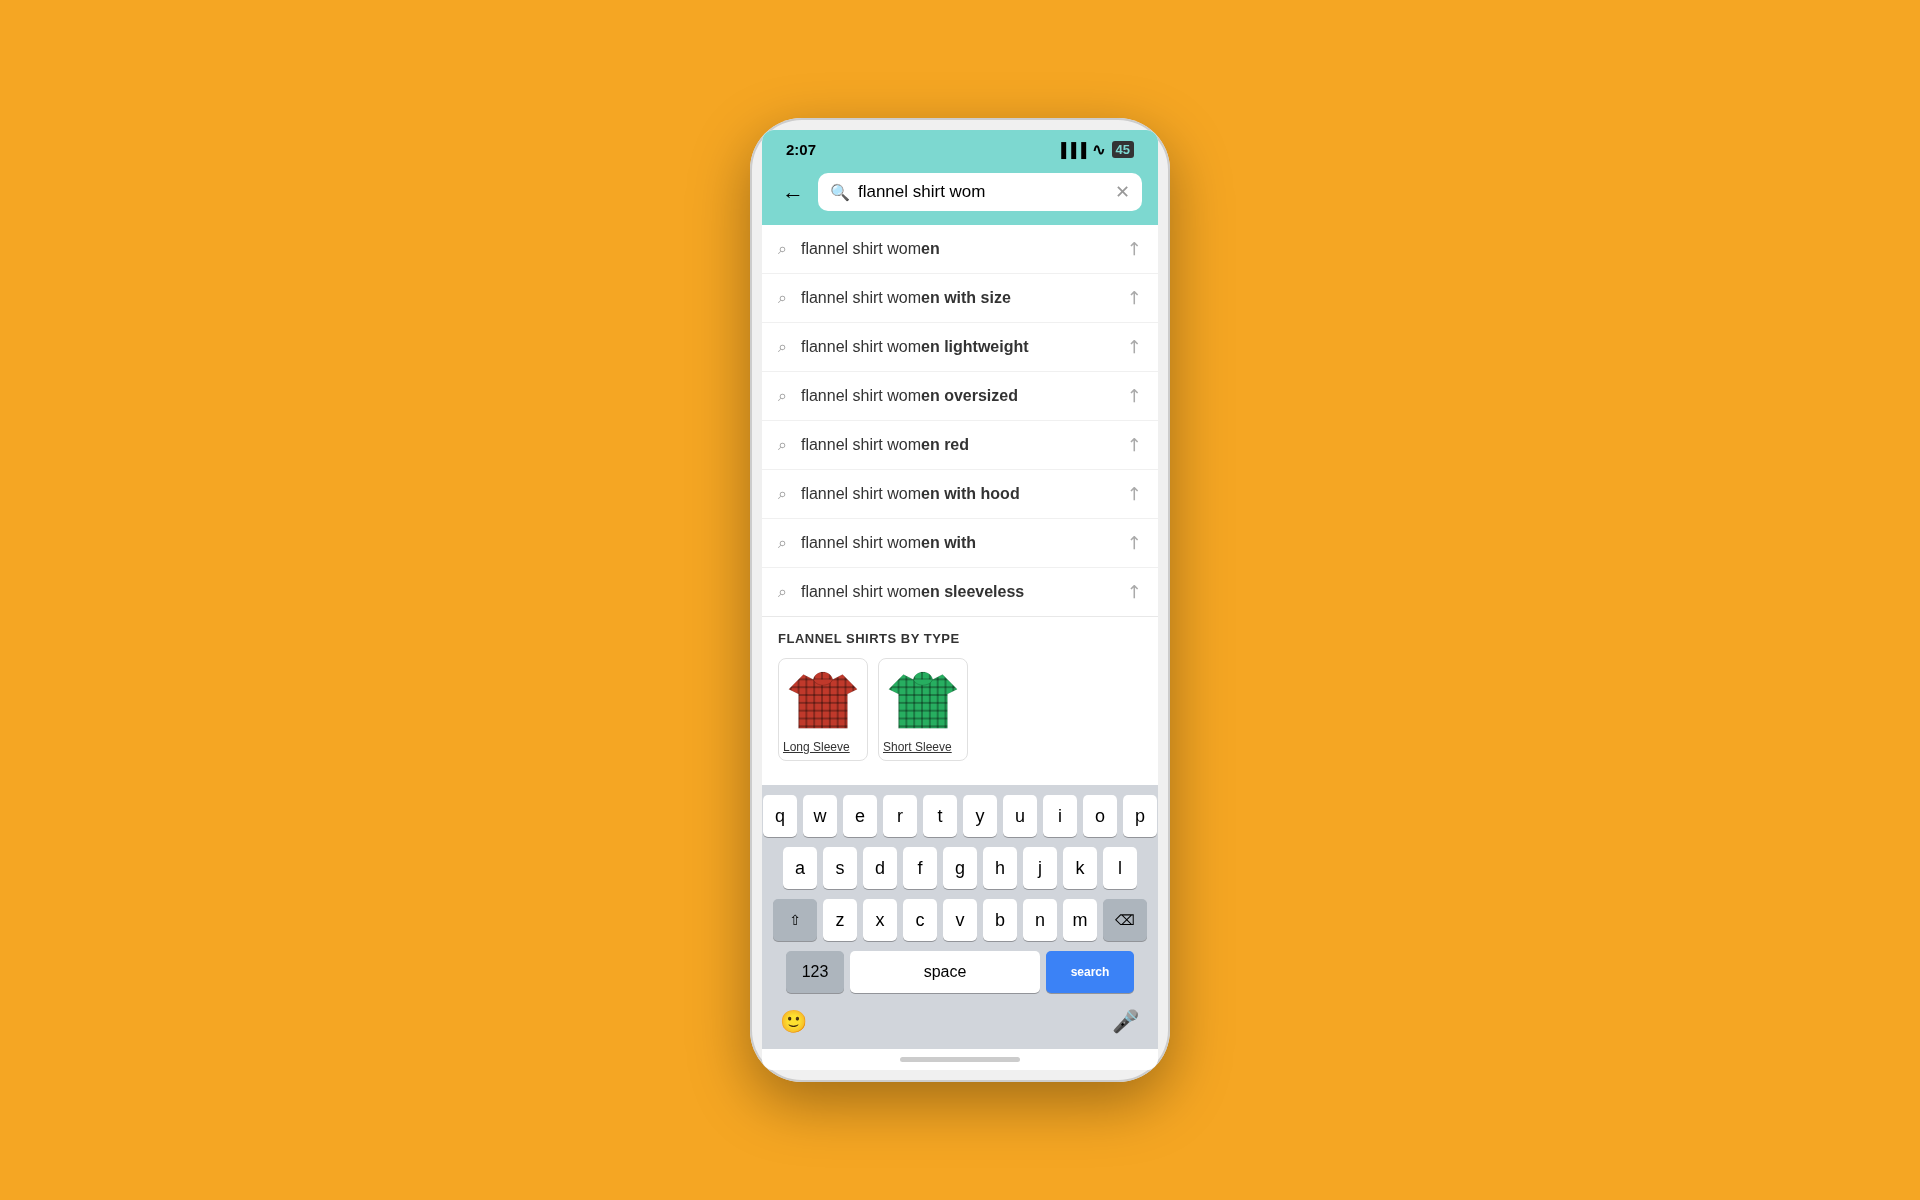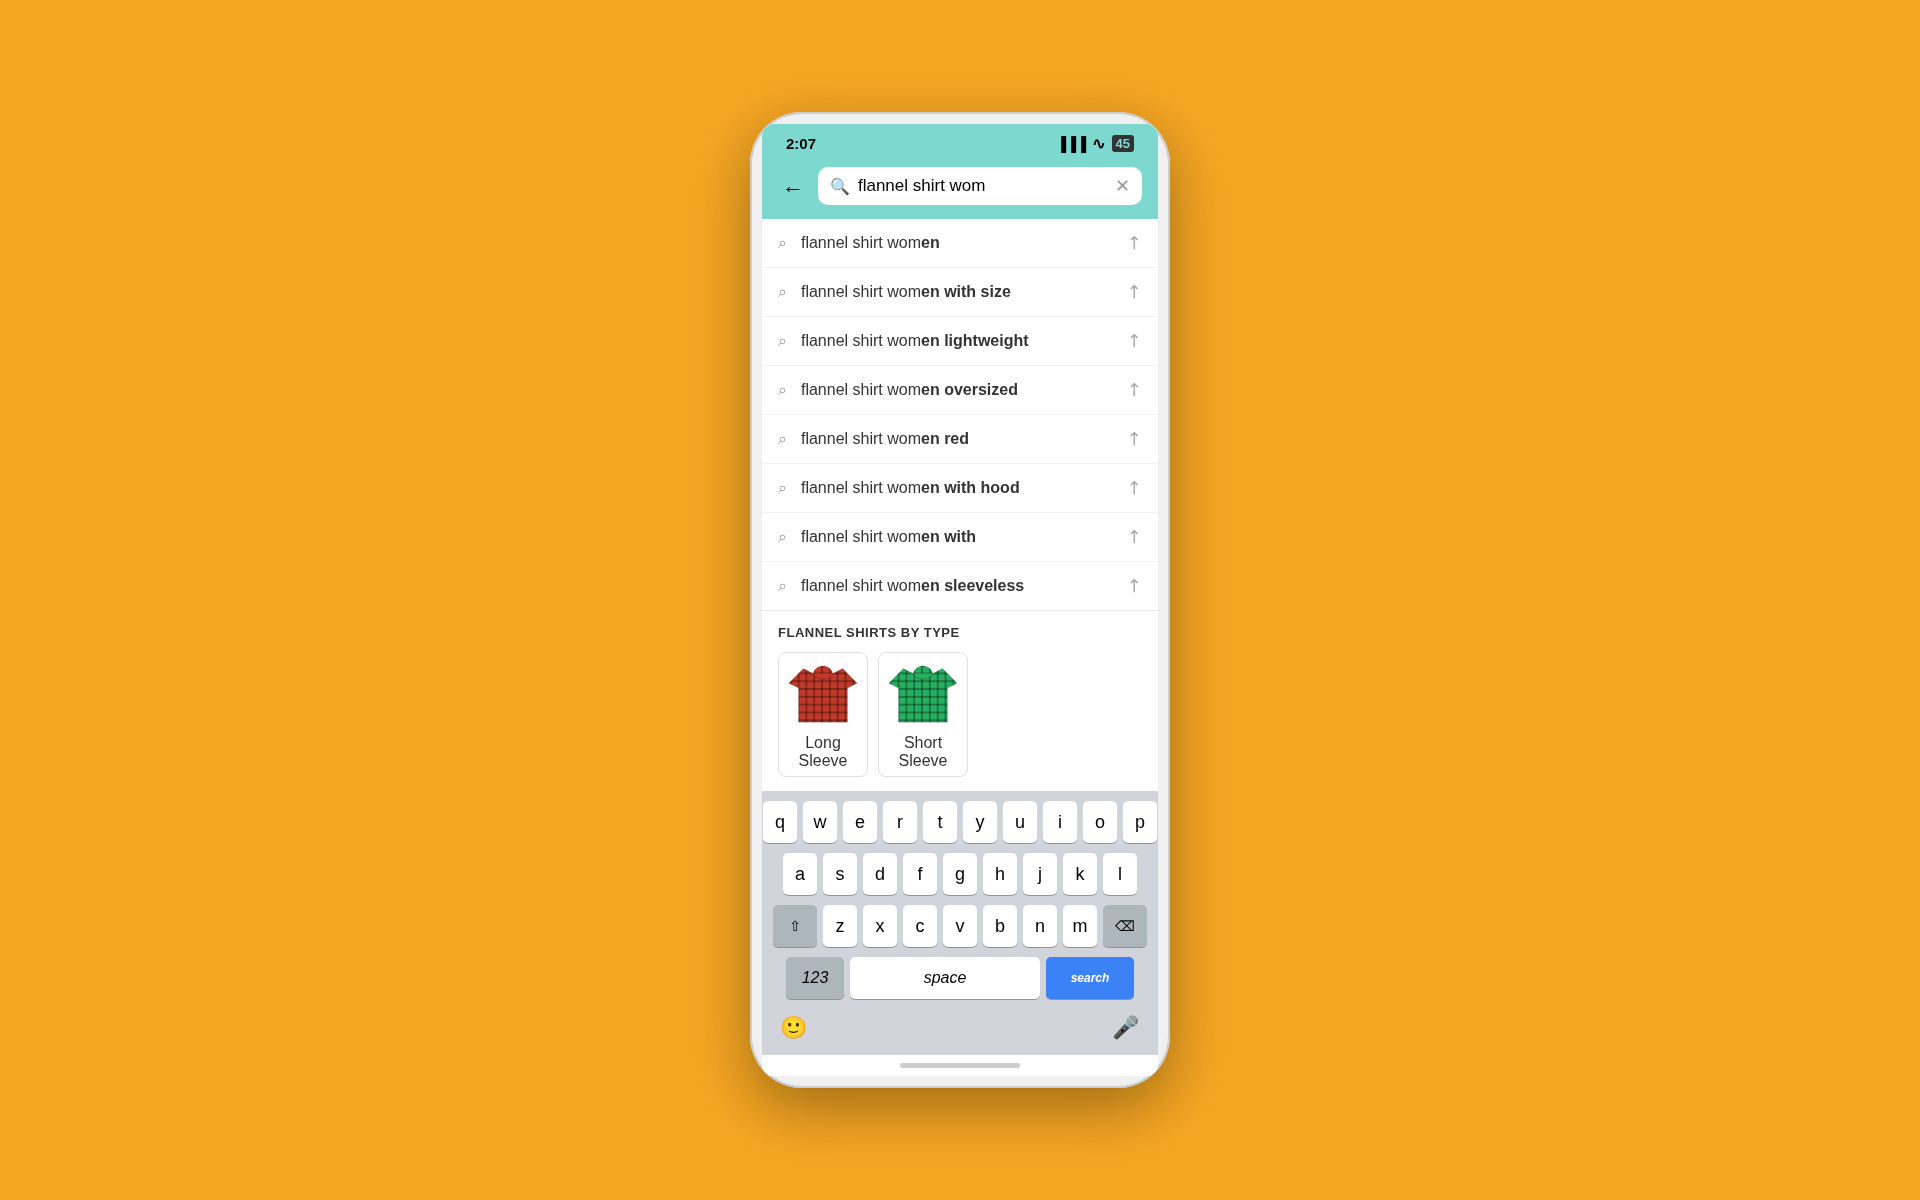--- a/index.html
+++ b/index.html
@@ -134,21 +134,21 @@
     .suggestion-arrow {
       color: #aaa;
       font-size: 16px;
       transform: rotate(-45deg);
       display: inline-block;
     }
 
     
     .type-section {
       background: #fff;
-      padding: 14px 16px 10px;
+      padding: 14px 16px 20px;
     }
 
     .type-section-title {
       font-size: 13px;
       font-weight: 700;
       color: #333;
       letter-spacing: 0.5px;
       margin-bottom: 12px;
     }
 
@@ -177,24 +177,24 @@
       justify-content: center;
       overflow: hidden;
     }
 
     .type-card-image svg {
       width: 100%;
       height: 100%;
     }
 
     .type-card-label {
-      font-size: 16px;
-      text-align: center;
+      font-size: 12px;
       padding: 6px 4px;
       color: #333;
+      text-decoration: underline;
     }
 
     
     .keyboard {
       background: #D1D5DB;
       padding: 10px 4px 6px;
     }
 
     .keyboard-row {
       display: flex;
@@ -233,21 +233,20 @@
 
     .key.backspace {
       min-width: 44px;
     }
 
     .keyboard-bottom-row {
       display: flex;
       justify-content: center;
       gap: 6px;
       margin-bottom: 12px;
-      font-style: italic;
     }
 
     .key.num-key {
       min-width: 58px;
       font-size: 16px;
     }
 
     .key.space-key {
       min-width: 190px;
       font-size: 16px;

